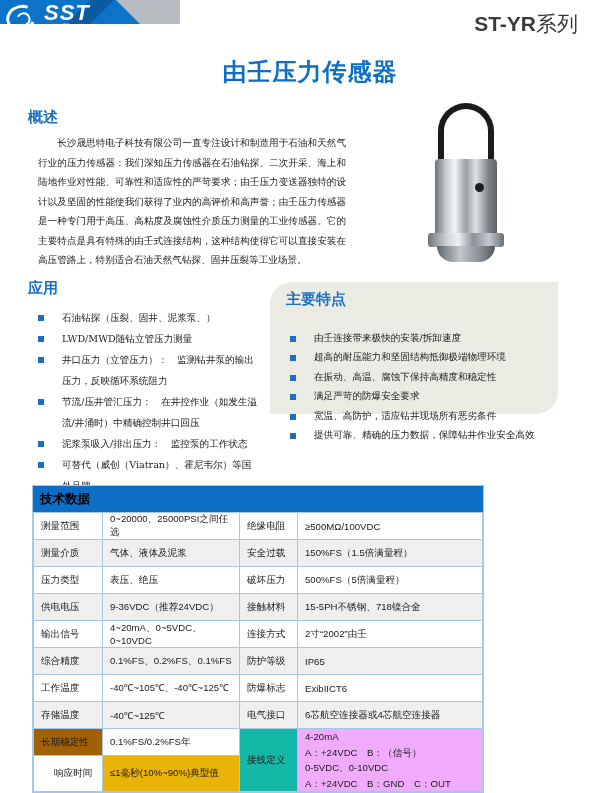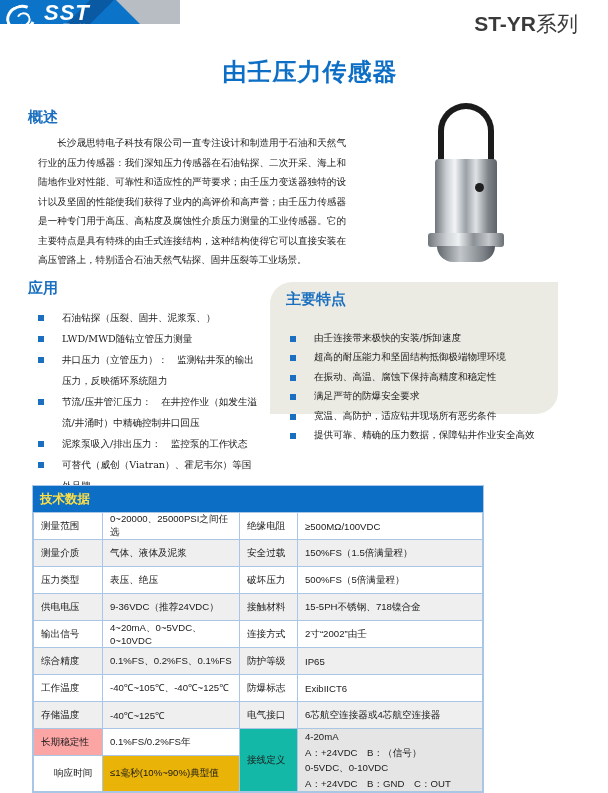--- a/index.html
+++ b/index.html
@@ -39,21 +39,21 @@
     .app-list li { position: relative; padding-left: 24px; }
     .bullet { position: absolute; left: 0; top: 8px; width: 6px; height: 6px; background: #1a6fc0; }
 
     .features-box { position: absolute; left: 270px; top: 282px; width: 288px; height: 132px; background: #ecebe3; border-radius: 22px 0 22px 0; }
     .features-box .section-h { left: 16px; top: 8px; }
     .feat-list { position: absolute; left: 20px; top: 30px; width: 260px; list-style: none; font-family: "DejaVu Serif", "Liberation Serif", serif; font-size: 9.6px; line-height: 19.4px; margin-top: 16px; }
     .feat-list li { position: relative; padding-left: 24px; }
 
     
     .spec { position: absolute; left: 32px; top: 485px; width: 452px; border: 1px solid #a9c6e6; }
-    .spec-head { height: 26px; background: #0c6ec4; color: #fde047; font-size: 12.5px; font-weight: bold; padding-left: 7px; line-height: 26px; }
+    .spec-head { height: 26px; background: #0c6ec4; color: #000000; font-size: 12.5px; font-weight: bold; padding-left: 7px; line-height: 26px; }
     table { border-collapse: collapse; width: 100%; table-layout: fixed; font-family: "Liberation Sans", sans-serif; font-size: 9.6px; }
     td { border: 1px solid #a9c6e6; padding: 0 7px; height: 27px; color: #1a1a1a; vertical-align: middle; }
     tr:nth-child(even) td { background: #efefef; }
     td.k { font-family: "DejaVu Sans", sans-serif; }
     .wiring div { line-height: 15.5px; white-space: nowrap; }
   </style>
 </head>
 <body>
 
 <div class="banner">
@@ -156,24 +156,24 @@
       <td class="k">防爆标志</td>
           <td>ExibIICT6</td>
     </tr>
     <tr>
       <td class="k">存储温度</td>
           <td>-40℃~125℃</td>
       <td class="k">电气接口</td>
           <td>6芯航空连接器或4芯航空连接器</td>
     </tr>
     <tr style="background:#fff">
-      <td class="k" style="background:#fca5a5">长期稳定性</td>
+      <td class="k" style="background:#a16207">长期稳定性</td>
           <td style="background:#fff">0.1%FS/0.2%FS年</td>
       <td class="k" rowspan="2" style="background:#14b8a6">接线定义</td>
-      <td rowspan="2" class="wiring" style="background:#e5e5e5; height:62px;">
+      <td rowspan="2" class="wiring" style="background:#f0abfc; height:62px;">
         <div>4-20mA</div>
         <div>A：+24VDC　B：（信号）</div>
         <div>0-5VDC、0-10VDC</div>
         <div>A：+24VDC　B：GND　C：OUT</div>
       </td>
     </tr>
     <tr>
       <td class="k" style="background:#fff; height:35px;padding-left:20px;">响应时间</td>
           <td style="background:#eab308">≤1毫秒(10%~90%)典型值</td>
     </tr>

